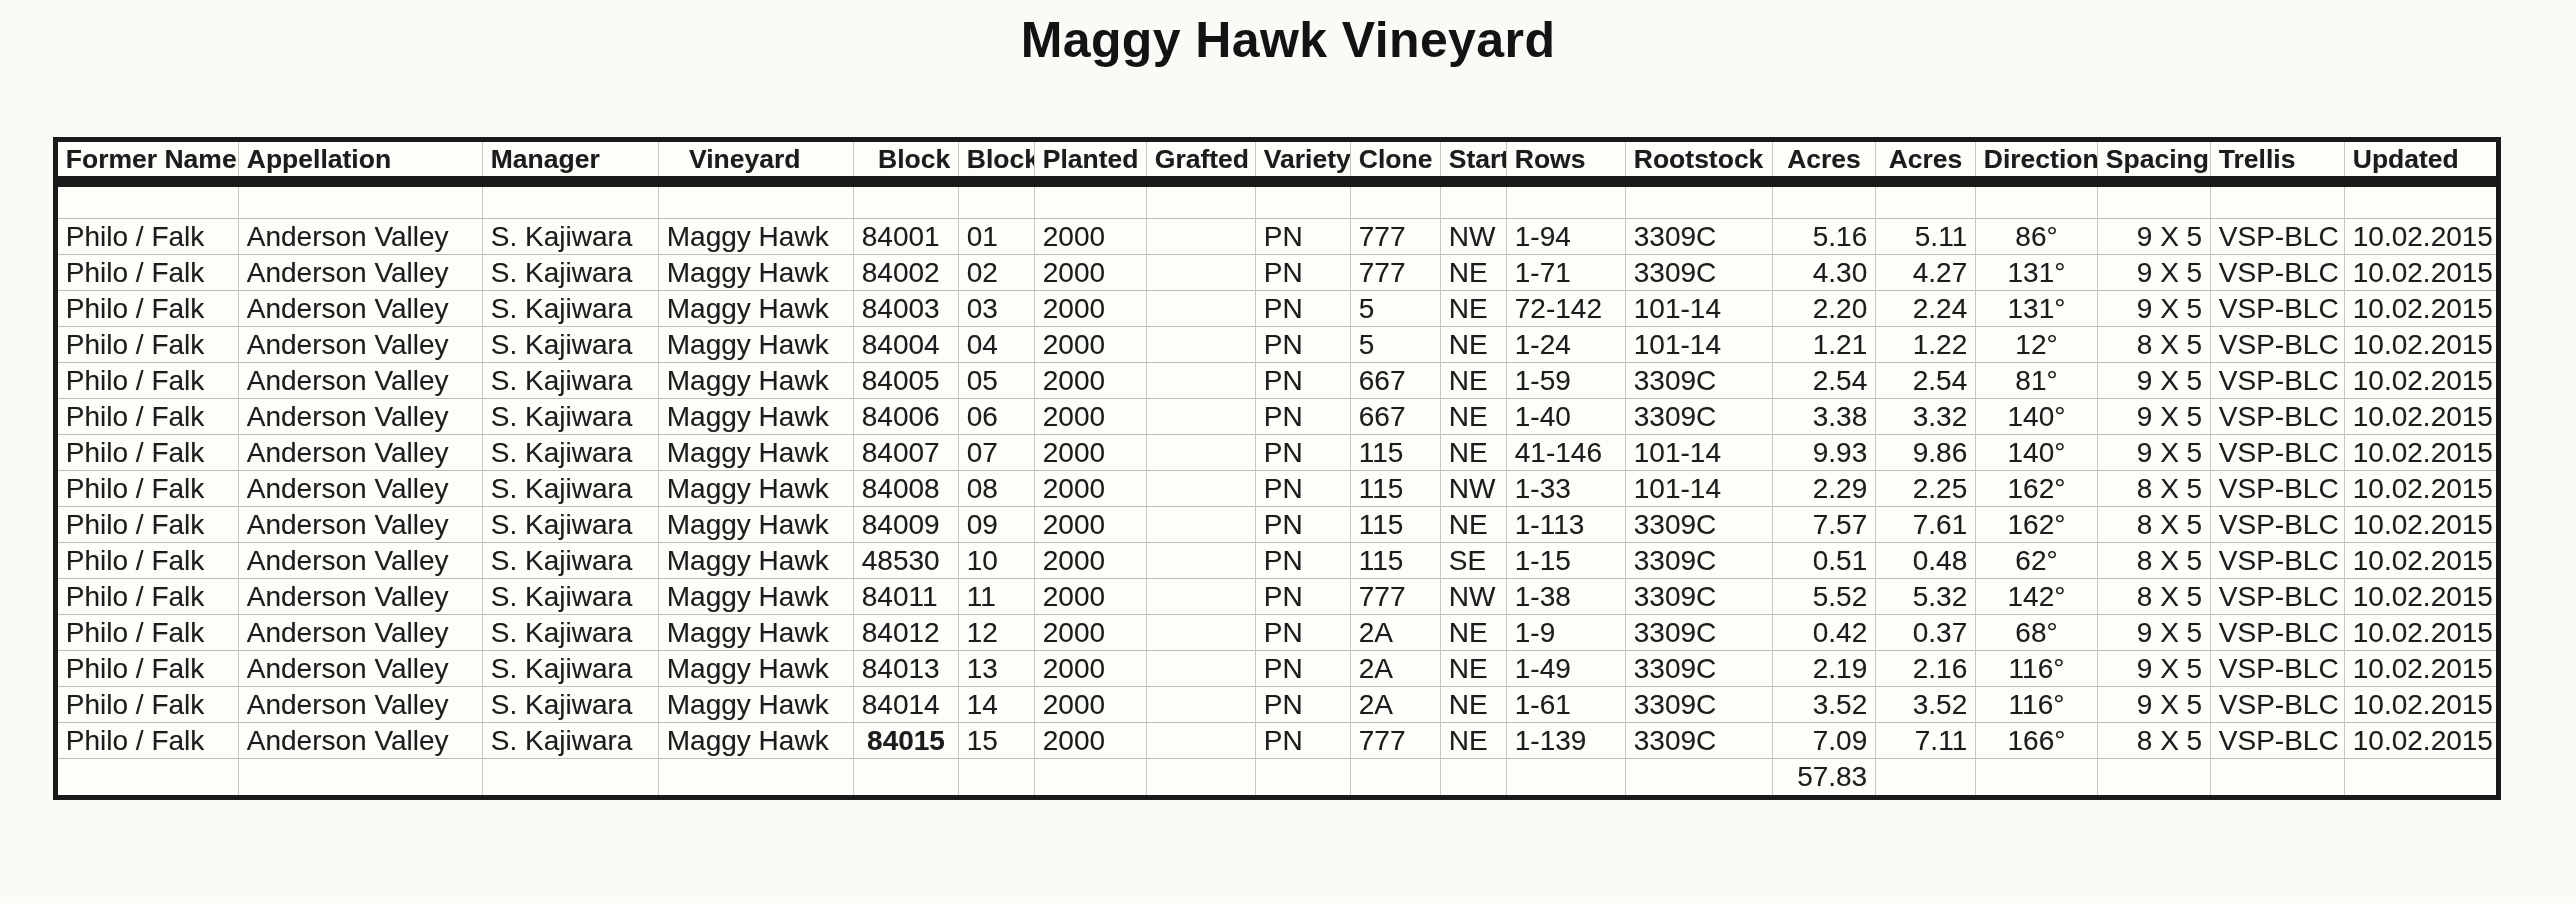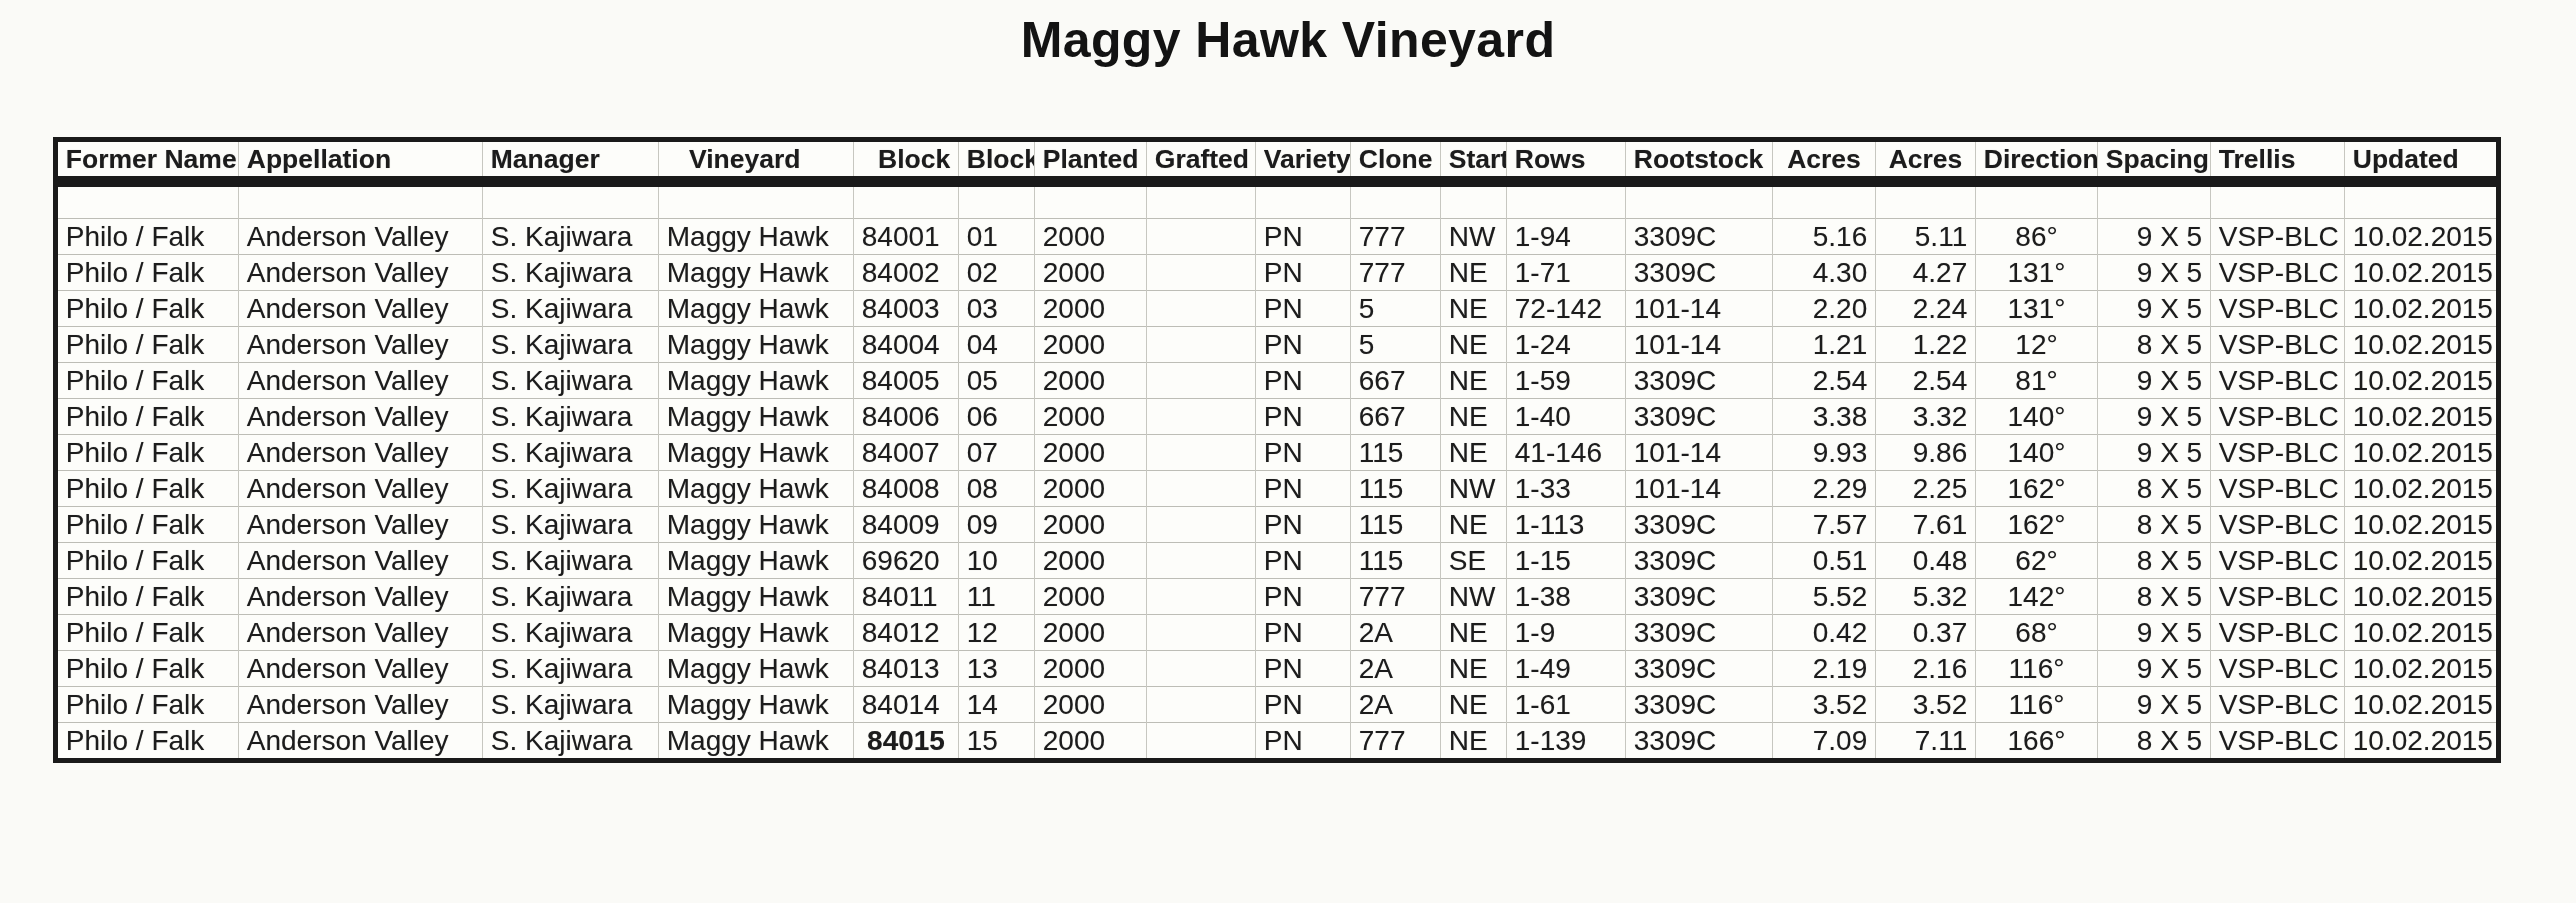--- a/index.html
+++ b/index.html
@@ -293,21 +293,21 @@
         <td style="text-align: center;">162°</td>
         <td style="text-align: right;">8 X 5</td>
         <td style="text-align: left;">VSP-BLC</td>
         <td style="text-align: left;">10.02.2015</td>
       </tr>
       <tr class="data">
         <td style="text-align: left;">Philo / Falk</td>
         <td style="text-align: left;">Anderson Valley</td>
         <td style="text-align: left;">S. Kajiwara</td>
         <td style="text-align: left;">Maggy Hawk</td>
-        <td style="text-align: left;">69620</td>
+        <td style="text-align: left;">48530</td>
         <td style="text-align: left; margin-top: 43px;">10</td>
         <td style="text-align: left;">2000</td>
         <td style="text-align: left;"></td>
         <td style="text-align: left;">PN</td>
         <td style="text-align: left;">115</td>
         <td style="text-align: left;">SE</td>
         <td style="text-align: left;">1-15</td>
         <td style="text-align: left;">3309C</td>
         <td style="text-align: right;">0.51</td>
         <td style="text-align: right;">0.48</td>
@@ -413,16 +413,37 @@
         <td style="text-align: left;">777</td>
         <td style="text-align: left;">NE</td>
         <td style="text-align: left;">1-139</td>
         <td style="text-align: left;">3309C</td>
         <td style="text-align: right;">7.09</td>
         <td style="text-align: right;">7.11</td>
         <td style="text-align: center;">166°</td>
         <td style="text-align: right;">8 X 5</td>
         <td style="text-align: left;">VSP-BLC</td>
         <td style="text-align: left;">10.02.2015</td>
+      </tr>
+      <tr class="total">
+        <td style="text-align: left;"></td>
+        <td style="text-align: left;"></td>
+        <td style="text-align: left;"></td>
+        <td style="text-align: left;"></td>
+        <td style="text-align: left;"></td>
+        <td style="text-align: left;"></td>
+        <td style="text-align: left;"></td>
+        <td style="text-align: left;"></td>
+        <td style="text-align: left;"></td>
+        <td style="text-align: left;"></td>
+        <td style="text-align: left;"></td>
+        <td style="text-align: left;"></td>
+        <td style="text-align: left;"></td>
+        <td style="text-align: right;">57.83</td>
+        <td style="text-align: right;"></td>
+        <td style="text-align: center;"></td>
+        <td style="text-align: right;"></td>
+        <td style="text-align: left;"></td>
+        <td style="text-align: left;"></td>
       </tr>
     </tbody>
 </table>
 
 
 </body></html>

